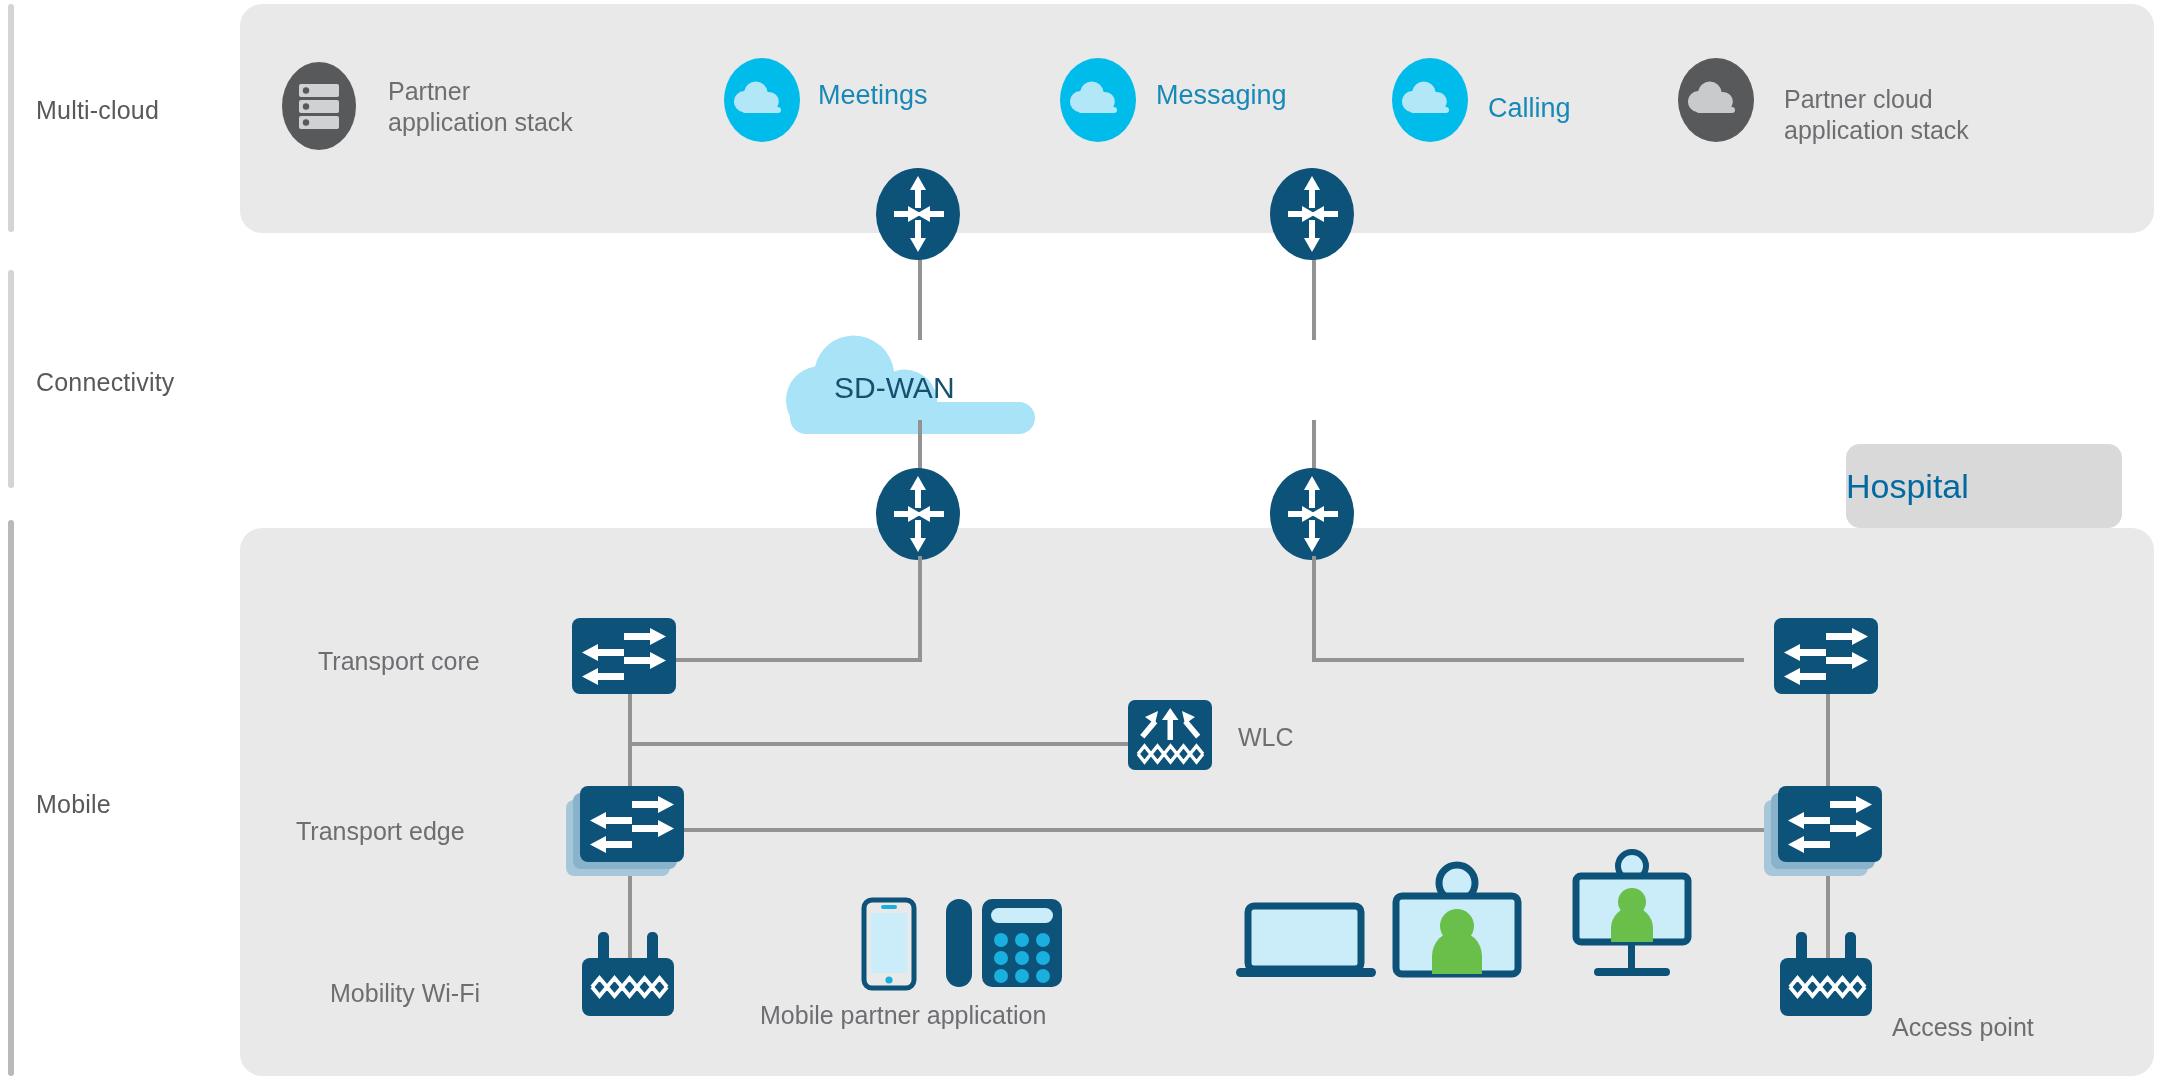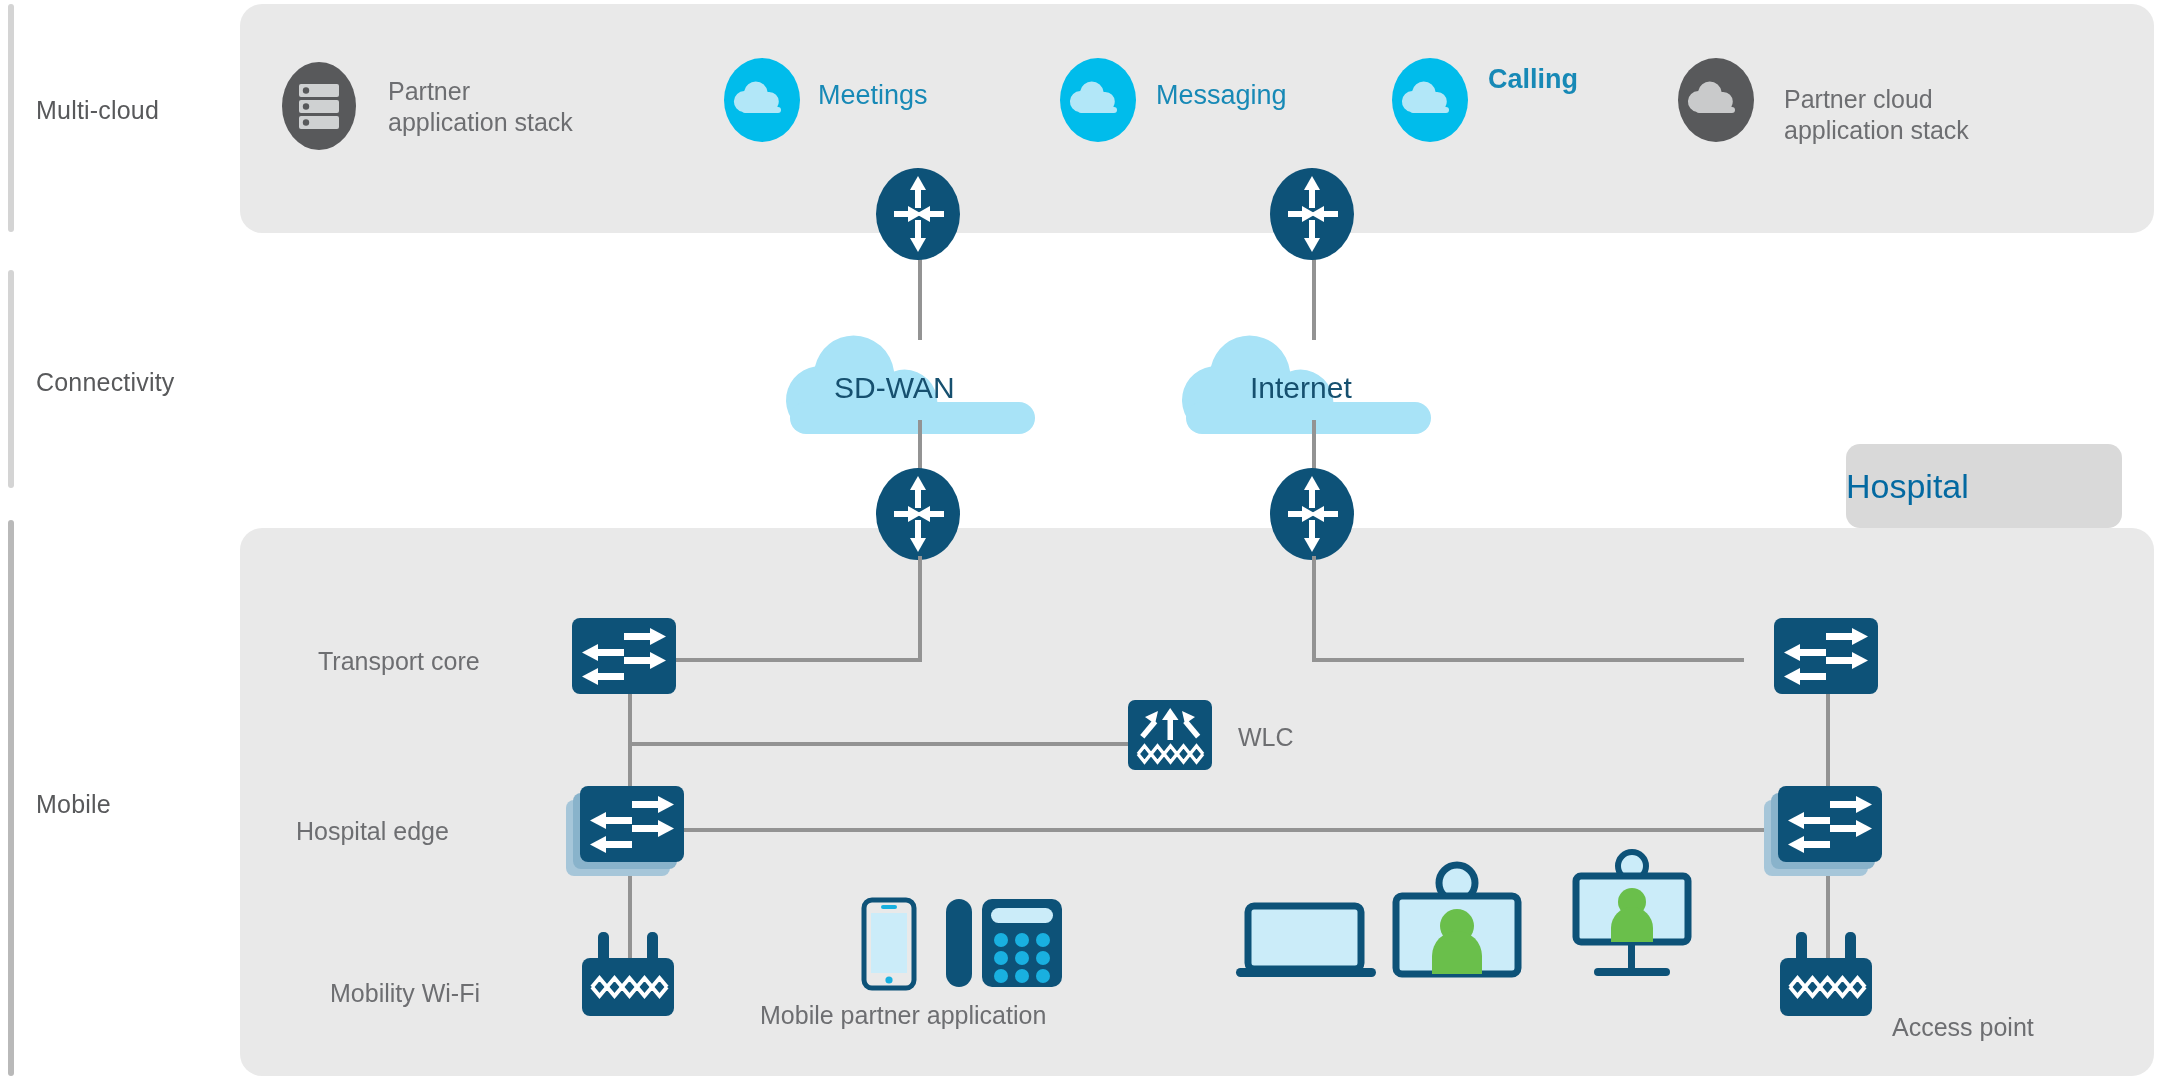--- a/index.html
+++ b/index.html
@@ -137,21 +137,21 @@
   </div>
   <div class="caption cyan" style="left:1156px; top:79px;">Messaging</div>
 
   <div class="node" style="left:1392px; top:58px;">
     <svg width="76" height="84" viewBox="0 0 76 84">
       <ellipse cx="38" cy="42" rx="38" ry="42" fill="#00bceb"></ellipse>
       <path d="M19 54 a10.5 10.5 0 0 1 1.2 -20.9 a12 12 0 0 1 11.5 -9.6 a12 12 0 0 1 11.9 10.6 a9 9 0 0 1 1.6 -0.2 a9.6 9.6 0 0 1 9.6 9.6 a9.6 9.6 0 0 1 -1.3 4.8 l0 5.7 z" fill="#b2e7f8"></path>
       <rect x="18" y="49" width="39" height="6" rx="3" fill="#b2e7f8"></rect>
     </svg>
   </div>
-  <div class="caption cyan" style="left:1488px; top:63px;font-weight:bold;">Calling</div>
+  <div class="caption cyan" style="left:1488px; top:92px;">Calling</div>
 
   <div class="node" style="left:1678px; top:58px;">
     <svg width="76" height="84" viewBox="0 0 76 84">
       <ellipse cx="38" cy="42" rx="38" ry="42" fill="#58595b"></ellipse>
       <path d="M19 54 a10.5 10.5 0 0 1 1.2 -20.9 a12 12 0 0 1 11.5 -9.6 a12 12 0 0 1 11.9 10.6 a9 9 0 0 1 1.6 -0.2 a9.6 9.6 0 0 1 9.6 9.6 a9.6 9.6 0 0 1 -1.3 4.8 l0 5.7 z" fill="#c9cacb"></path>
       <rect x="18" y="49" width="39" height="6" rx="3" fill="#c9cacb"></rect>
     </svg>
   </div>
   <div class="caption gray" style="left:1784px; top:84px;">
     <div>Partner cloud</div>
@@ -169,34 +169,20 @@
                a41 41 0 0 1 40.6 36
                a30 30 0 0 1 10.5 -1.9
                a33 33 0 0 1 32.8 33
                a33 33 0 0 1 -4 15.7
                z" fill="#a8e3f7" transform="translate(5,0)"></path>
       <rect x="12" y="86" width="245" height="32" rx="16" fill="#a8e3f7"></rect>
     </svg>
     <div class="caption" style="left:56px; top:54px; font-size:30px; color:#16506f;">SD-WAN</div>
   </div>
 
-  <div class="node" style="left:1174px; top:316px;">
-    <svg width="280" height="120" viewBox="0 0 280 120">
-      <path d="M34 118
-               a34 34 0 0 1 -2 -67.5
-               a40 40 0 0 1 38.5 -31
-               a41 41 0 0 1 40.6 36
-               a30 30 0 0 1 10.5 -1.9
-               a33 33 0 0 1 32.8 33
-               a33 33 0 0 1 -4 15.7
-               z" fill="#a8e3f7" transform="translate(5,0)"></path>
-      <rect x="12" y="86" width="245" height="32" rx="16" fill="#a8e3f7"></rect>
-    </svg>
-    <div class="caption" style="left:76px; top:54px; font-size:30px; color:#16506f;">Internet</div>
-  </div>
 
   <div class="line v" style="left:918px; top:420px; height:82px;"></div>
   <div class="line v" style="left:1312px; top:420px; height:82px;"></div>
 
   <div class="node" style="left:876px; top:168px;">
     <svg width="84" height="92" viewBox="0 0 84 92">
       <ellipse cx="42" cy="46" rx="42" ry="46" fill="#0d5278"></ellipse>
       <g fill="#ffffff">
         <rect x="39" y="18" width="6" height="22"></rect>
           <polygon points="42,8 34,22 50,22"></polygon>
@@ -319,21 +305,21 @@
         <polygon points="54,11 67,17 57,24"></polygon>
       </g>
       <g fill="none" stroke="#ffffff" stroke-width="3.4">
         <path d="M10 54 l6.5 -8 l6.5 8 l6.5 -8 l6.5 8 l6.5 -8 l6.5 8 l6.5 -8 l6.5 8 l6.5 -8 l6.5 8"></path>
         <path d="M10 54 l6.5 8 l6.5 -8 l6.5 8 l6.5 -8 l6.5 8 l6.5 -8 l6.5 8 l6.5 -8 l6.5 8 l6.5 -8"></path>
       </g>
     </svg>
   </div>
   <div class="caption gray" style="left:1238px; top:722px;text-align:center;">WLC</div>
 
-  <div class="caption gray" style="left:296px; top:816px;">Hospital edge</div>
+  <div class="caption gray" style="left:296px; top:816px;">Transport edge</div>
 
   <div class="node" style="left:552px; top:778px;">
     <svg width="132" height="104" viewBox="0 0 132 104">
       <rect x="14" y="22" width="104" height="76" rx="8" fill="#a6c6d9"></rect>
       <rect x="21" y="15" width="104" height="76" rx="8" fill="#89b3cb"></rect>
       <rect x="28" y="8" width="104" height="76" rx="8" fill="#0d5278"></rect>
       <g fill="#ffffff" transform="translate(28,8)">
         <rect x="52" y="15" width="32" height="7"></rect>
           <polygon points="94,18.5 78,10 78,27"></polygon>
         <rect x="20" y="31" width="32" height="7"></rect>

